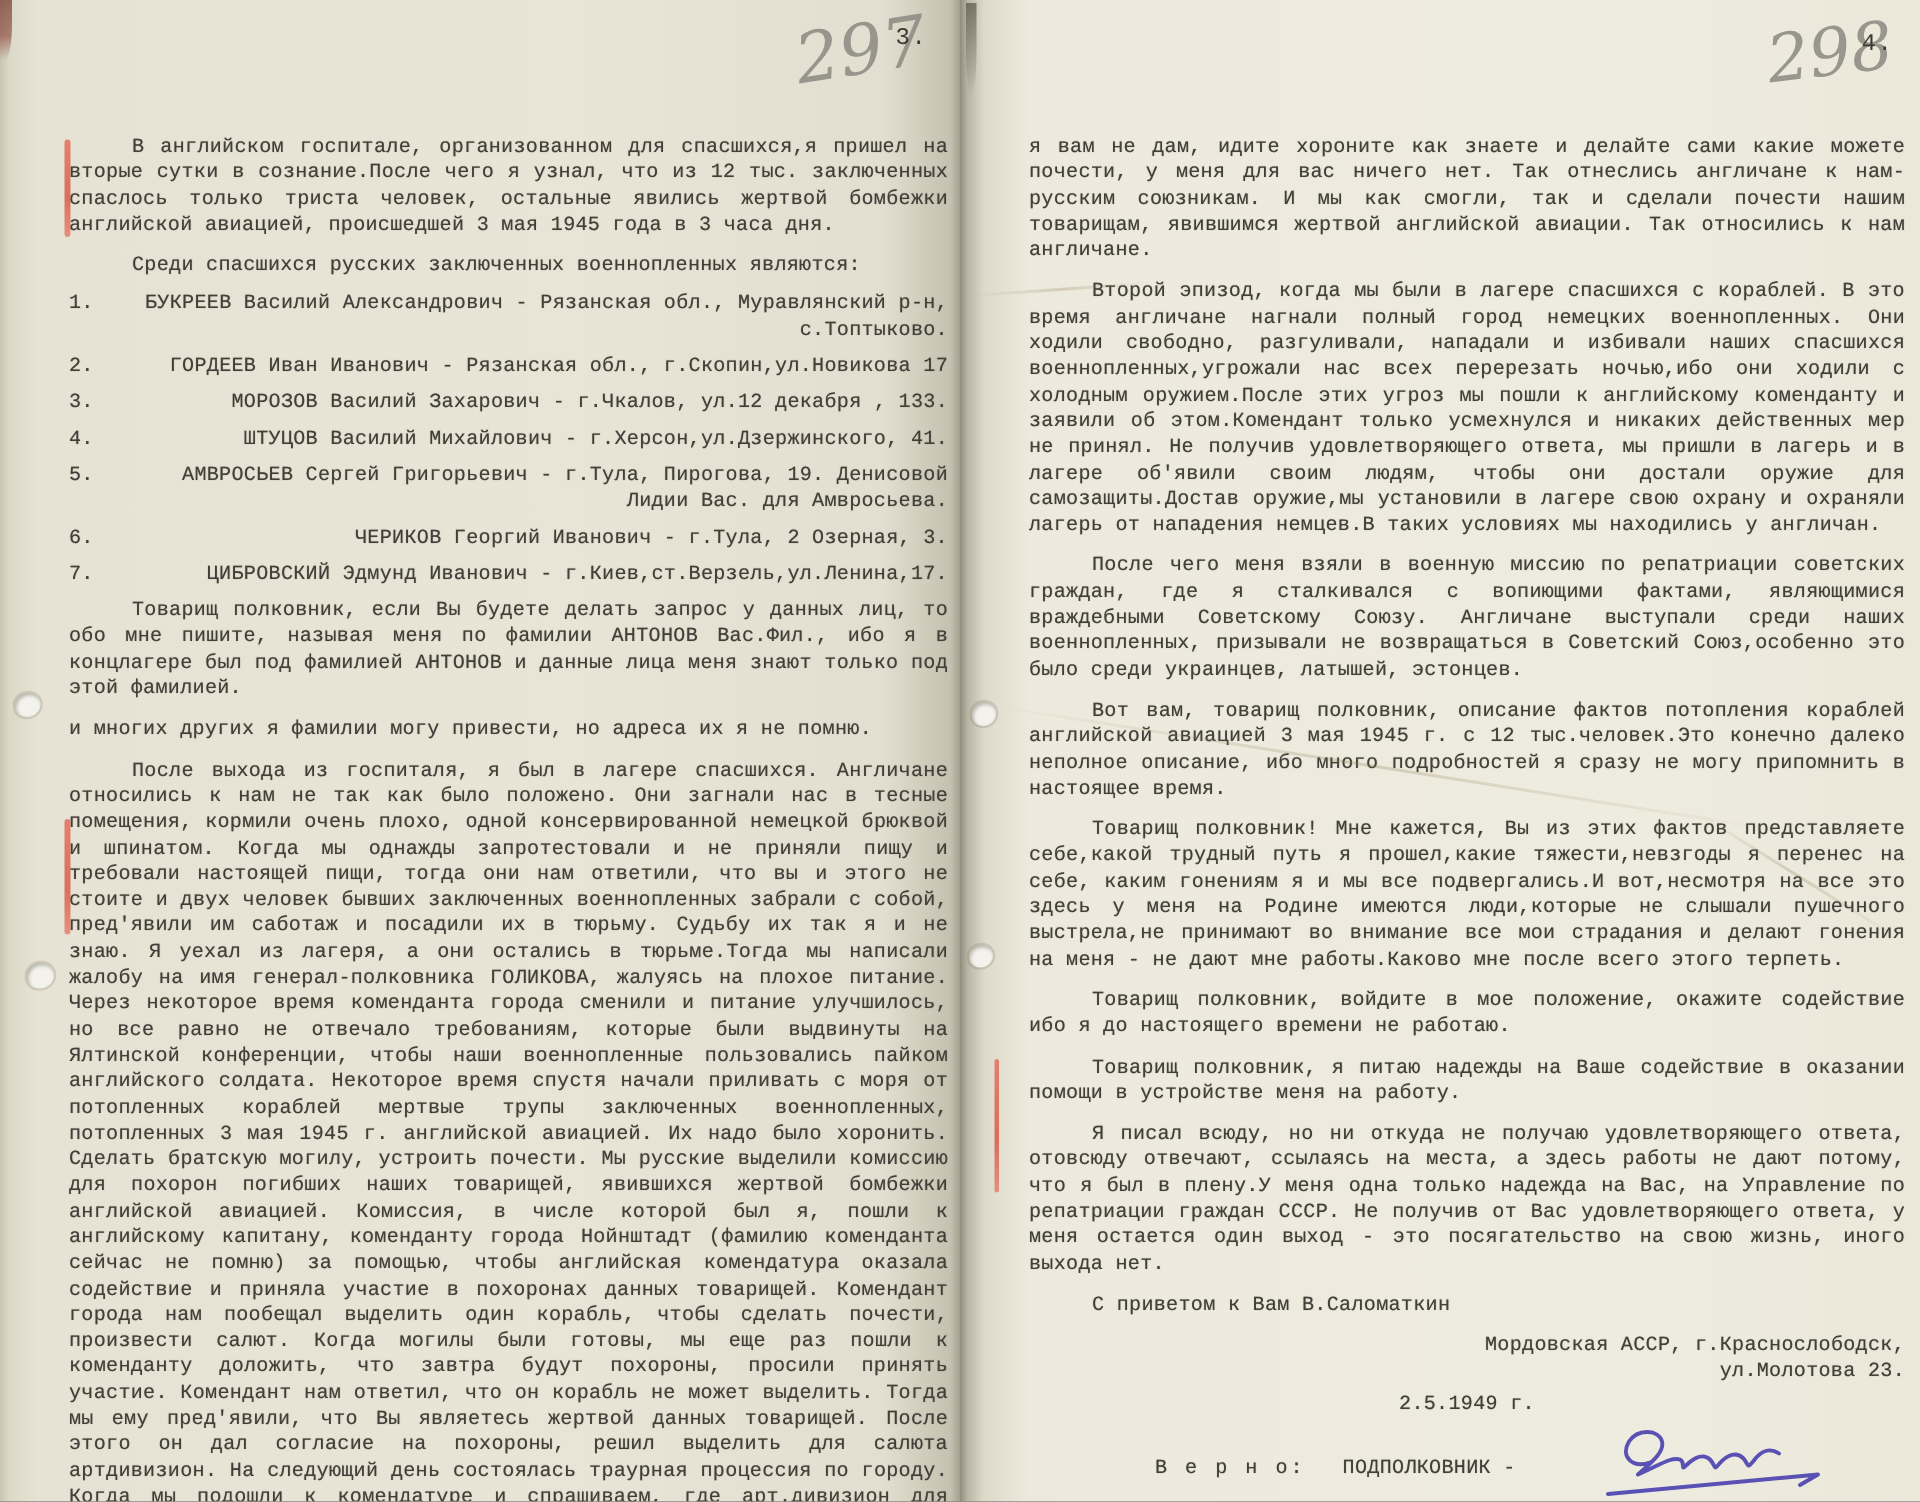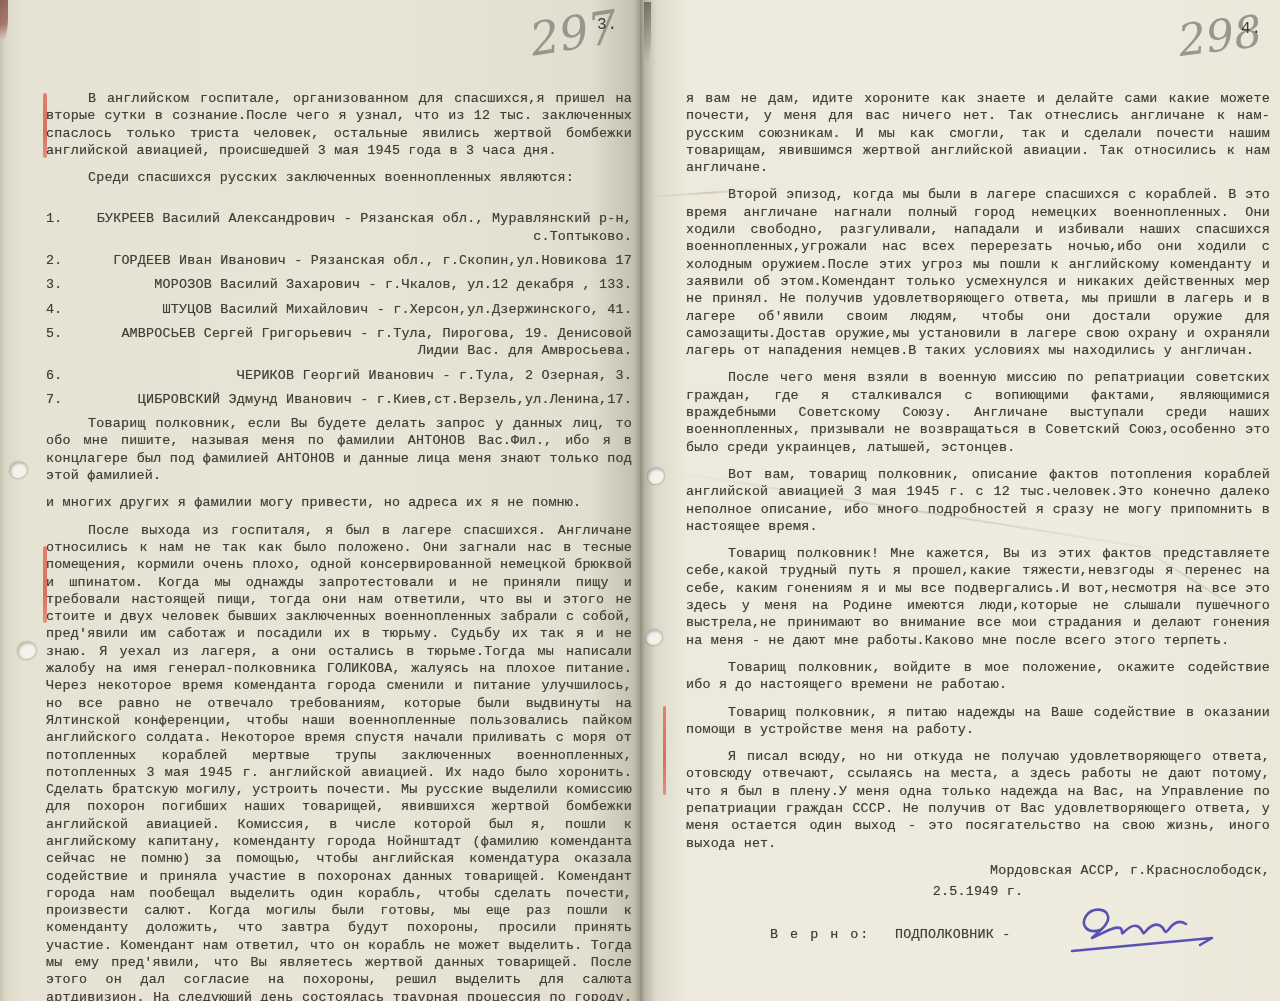--- a/index.html
+++ b/index.html
@@ -13,21 +13,21 @@
     background:linear-gradient(90deg,#908c7d 0,#b9b5a5 5px,#dddacb 16px,#edeadd 46px,#eeecdf 70%,#ebe8da 100%);}
   .page-inner{position:relative;width:100%;height:100%;}
   
   .typed{color:#413f38;font-size:13.4px;line-height:17.3px;letter-spacing:.2px;
          text-shadow:0 0 .7px rgba(62,60,52,.55);}
   .col{position:absolute;top:0;}
   #col-left{left:46px;width:586px;padding-top:90px;}
   #col-right{left:46px;width:584px;padding-top:90px;}
   .para{text-align:justify;text-indent:42px;margin:0 0 10px 0;}
   .para.no-indent{text-indent:0;}
-  .para.tight{margin-bottom:24px;}
+  .para.tight{margin-bottom:8px;}
   .list{margin:0 0 2px 0;}
   .li{display:flex;margin:0 0 7px 0;}
   .li .num{width:27px;flex:0 0 27px;}
   .li .it{flex:1;text-align:right;}
   .u-lead{text-underline-offset:3px;}
   
   .pencil{position:absolute;font-family:"DejaVu Serif",serif;font-style:italic;
           color:#908e85;opacity:.9;}
   #pencil-297{left:530px;top:6px;font-size:46px;transform:rotate(-9deg);font-weight:300;}
   #pencil-298{left:1178px;top:10px;font-size:44px;transform:rotate(-7deg);font-weight:300;}
@@ -129,23 +129,25 @@
         <p class="para">Вот вам, товарищ полковник, описание фактов потопления кораблей английской авиацией 3 мая 1945 г. с 12 тыс.человек.Это конечно далеко неполное описание, ибо много подробностей я сразу не могу припомнить в настоящее время.</p>
 
         <p class="para">Товарищ полковник! Мне кажется, Вы из этих фактов представляете себе,какой трудный путь я прошел,какие тяжести,невзгоды я перенес на себе, каким гонениям я и мы все подвергались.И вот,несмотря на все это здесь у меня на Родине имеются люди,которые не слышали пушечного выстрела,не принимают во внимание все мои страдания и делают гонения на меня - не дают мне работы.Каково мне после всего этого терпеть.</p>
 
         <p class="para">Товарищ полковник, войдите в мое положение, окажите содействие ибо я до настоящего времени не работаю.</p>
 
         <p class="para">Товарищ полковник, я питаю надежды на Ваше содействие в оказании помощи в устройстве меня на работу.</p>
 
         <p class="para">Я писал всюду, но ни откуда не получаю удовлетворяющего ответа, отовсюду отвечают, ссылаясь на места, а здесь работы не дают потому, что я был в плену.У меня одна только надежда на Вас, на Управление по репатриации граждан СССР. Не получив от Вас удовлетворяющего ответа, у меня остается один выход - это посягательство на свою жизнь, иного выхода нет.</p>
 
+        <div class="closing">С приветом к Вам В.Саломаткин</div>
 
         <div class="address">
           <div>Мордовская АССР, г.Краснослободск,</div>
+          <div class="addr2">ул.Молотова 23.</div>
         </div>
 
         <div class="dateline">2.5.1949 г.</div>
 
         <div class="verno-row">
           <span class="verno-label">В е р н о:</span>&nbsp;&nbsp;
           <span>ПОДПОЛКОВНИК -</span>
           <span class="sig-wrap">
             <svg width="210" height="58" viewBox="0 0 210 58">
               <g fill="none" stroke="#5a51b5" stroke-width="2.6" stroke-linecap="round" stroke-linejoin="round">

